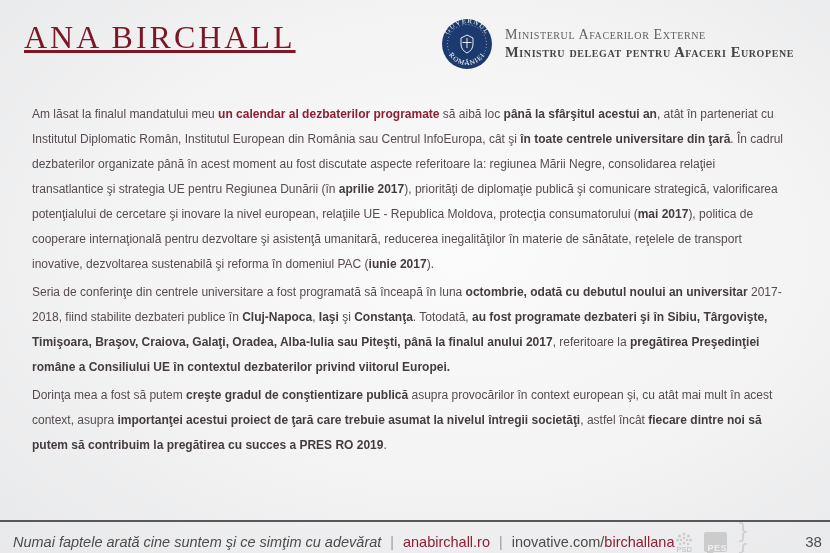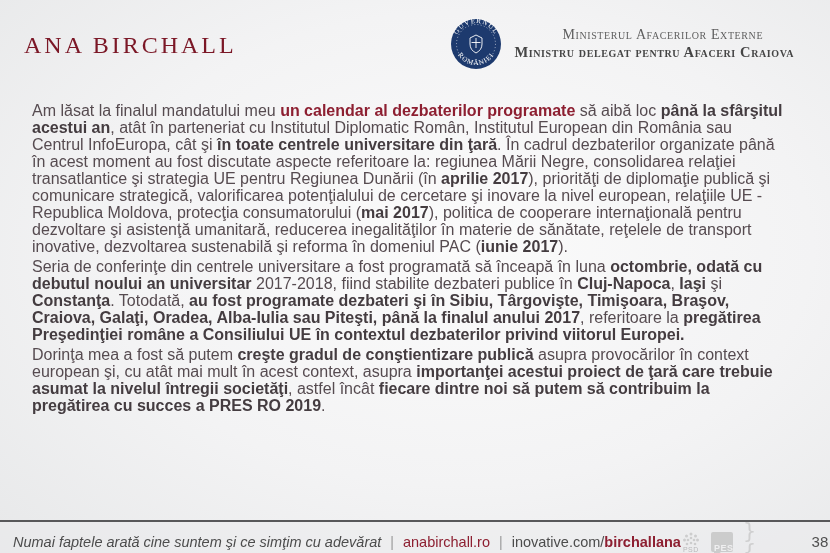--- a/index.html
+++ b/index.html
@@ -13,58 +13,58 @@
     position:relative;width:830px;height:553px;
     background:radial-gradient(ellipse at 55% 45%, #fbfbfb 0%, #f3f3f4 55%, #e7e8e9 100%);
   }
   
   .header{
     display:flex;justify-content:space-between;align-items:flex-start;
     padding:16px 36px 0 24px;height:96px;
   }
   .page-title{
     font-family:"Liberation Serif",serif;
-    font-size:24px;letter-spacing:3px;color:var(--title-maroon);
-    font-weight:400;line-height:1.1;margin-top:16px;
+    font-size:32px;letter-spacing:3px;color:var(--title-maroon);
+    font-weight:400;line-height:1.1;margin-top:4px;text-decoration:underline;
   }
   .header-right{display:flex;align-items:center;gap:12px;margin-top:2px;}
   .seal{width:52px;height:52px;flex:0 0 auto;}
   .ministry{display:flex;flex-direction:column;gap:1px;}
   .ministry-line1{
     font-family:"Liberation Serif",serif;font-variant:small-caps;
-    font-size:14px;letter-spacing:0.6px;color:#5f5f5f;margin-left:48px;
+    font-size:14px;letter-spacing:0.6px;color:#5f5f5f;
   }
   .ministry-line2{
     font-family:"Liberation Serif",serif;font-variant:small-caps;
     font-size:14.5px;letter-spacing:0.6px;color:#454545;font-weight:700;
   }
   
   .content{
     padding:6px 26px 0 32px;width:810px;
   }
   .para{
-    font-size:16px;line-height:17px;color:var(--body-text);
+    font-size:12px;line-height:25px;color:var(--body-text);
     margin-bottom:3px;
   }
   .run{font-weight:400;color:var(--body-text);}
   .run-bold{font-weight:700;color:var(--bold-dark);}
   .run-maroon{font-weight:700;color:var(--maroon);}
   
   .footer{
     position:absolute;left:0;bottom:0;width:830px;height:33px;
     border-top:2px solid var(--footer-line);
     display:flex;align-items:center;justify-content:space-between;
     padding:8px 16px 0 13px;background:rgba(236,236,237,0.45);
   }
   .footer-left{display:flex;align-items:center;gap:9px;white-space:nowrap;}
   .motto{font-style:italic;font-size:14.5px;color:#4c4c4c;}
   .sep{color:#9a9a9a;font-size:14px;}
   .site-link{font-size:14.5px;font-weight:400;color:var(--maroon);text-decoration:none;cursor:pointer;}
   .fb-link{font-size:14.5px;color:#4c4c4c;text-decoration:none;cursor:pointer;}
-  .fb-link .handle{font-weight:700;color:var(--maroon);}
+  .fb-link .handle{font-weight:400;color:var(--maroon);}
   .footer-right{display:flex;align-items:center;gap:10px;}
   .logo-psd{display:flex;flex-direction:column;align-items:center;opacity:.55;}
   .logo-psd .psd-label{font-size:7px;color:#8e8e8e;letter-spacing:.5px;margin-top:-1px;}
   .logo-pes{position:relative;width:26px;height:20px;background:#b7b7b7;border-radius:2px;opacity:.6;}
   .logo-pes .pes-label{position:absolute;top:11px;left:3px;font-size:9px;font-weight:700;color:#f2f2f2;letter-spacing:.5px;}
   .logo-pes:after{content:"";position:absolute;left:3px;bottom:-5px;border-left:7px solid #b7b7b7;border-bottom:5px solid transparent;}
   .logo-braces{display:flex;align-items:flex-end;gap:2px;opacity:.8;}
   .logo-braces .braces{font-family:"DejaVu Sans Mono",monospace;font-size:21px;color:#c9c9c9;line-height:1;}
   .logo-braces .tagline{width:34px;height:5px;border-bottom:1px solid #d6d6d6;margin-bottom:4px;}
   .page-number{font-size:15px;color:#4f4f4f;margin-left:6px;}
@@ -90,21 +90,21 @@
         <text font-family="Liberation Serif, serif" font-size="7" fill="#ffffff" letter-spacing="1">
           <textPath href="#arcBottom" startOffset="50%" text-anchor="middle">ROMÂNIEI</textPath>
         </text>
         <g stroke="#ffffff" fill="none" stroke-width="0.9">
           <path d="M26 17 l6 3 v6 q0 6 -6 9 q-6 -3 -6 -9 v-6 z"></path>
           <path d="M26 20 v10 M21.5 24.5 h9"></path>
         </g>
       </svg>
       <div class="ministry">
         <div class="ministry-line1">Ministerul Afacerilor Externe</div>
-        <div class="ministry-line2">Ministru delegat pentru Afaceri Craiova</div>
+        <div class="ministry-line2">Ministru delegat pentru Afaceri Europene</div>
       </div>
     </div>
   </div>
 
   <div class="content">
     <p class="para"><span class="run">Am lăsat la finalul mandatului meu </span><span class="run-maroon">un calendar al dezbaterilor programate</span><span class="run"> să aibă loc </span><span class="run-bold">până la sfârşitul acestui an</span><span class="run">, atât în parteneriat cu Institutul Diplomatic Român, Institutul European din România sau Centrul InfoEuropa, cât şi </span><span class="run-bold">în toate centrele universitare din ţară</span><span class="run">. În cadrul dezbaterilor organizate până în acest moment au fost discutate aspecte referitoare la: regiunea Mării Negre, consolidarea relaţiei transatlantice şi strategia UE pentru Regiunea Dunării (în </span><span class="run-bold">aprilie 2017</span><span class="run">), priorităţi de diplomaţie publică şi comunicare strategică, valorificarea potenţialului de cercetare şi inovare la nivel european, relaţiile UE - Republica Moldova, protecţia consumatorului (</span><span class="run-bold">mai 2017</span><span class="run">), politica de cooperare internaţională pentru dezvoltare şi asistenţă umanitară, reducerea inegalităţilor în materie de sănătate, reţelele de transport inovative, dezvoltarea sustenabilă şi reforma în domeniul PAC (</span><span class="run-bold">iunie 2017</span><span class="run">).</span></p>
     <p class="para"><span class="run">Seria de conferinţe din centrele universitare a fost programată să înceapă în luna </span><span class="run-bold">octombrie, odată cu debutul noului an universitar</span><span class="run"> 2017-2018, fiind stabilite dezbateri publice în </span><span class="run-bold">Cluj-Napoca</span><span class="run">, </span><span class="run-bold">Iaşi</span><span class="run"> şi </span><span class="run-bold">Constanţa</span><span class="run">. Totodată, </span><span class="run-bold">au fost programate dezbateri şi în Sibiu, Târgovişte, Timişoara, Braşov, Craiova, Galaţi, Oradea, Alba-Iulia sau Piteşti, până la finalul anului 2017</span><span class="run">, referitoare la </span><span class="run-bold">pregătirea Preşedinţiei române a Consiliului UE în contextul dezbaterilor privind viitorul Europei.</span></p>
     <p class="para"><span class="run">Dorinţa mea a fost să putem </span><span class="run-bold">creşte gradul de conştientizare publică</span><span class="run"> asupra provocărilor în context european şi, cu atât mai mult în acest context, asupra </span><span class="run-bold">importanţei acestui proiect de ţară care trebuie asumat la nivelul întregii societăţi</span><span class="run">, astfel încât </span><span class="run-bold">fiecare dintre noi să putem să contribuim la pregătirea cu succes a PRES RO 2019</span><span class="run">.</span></p>
   </div>
 

